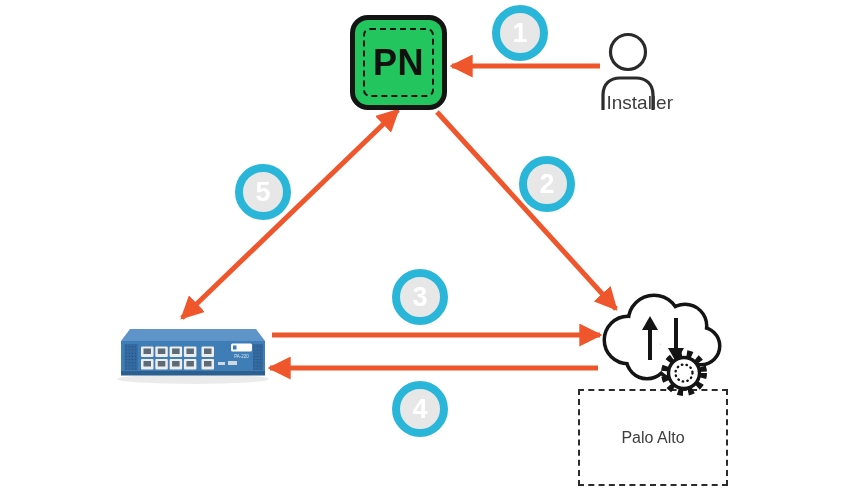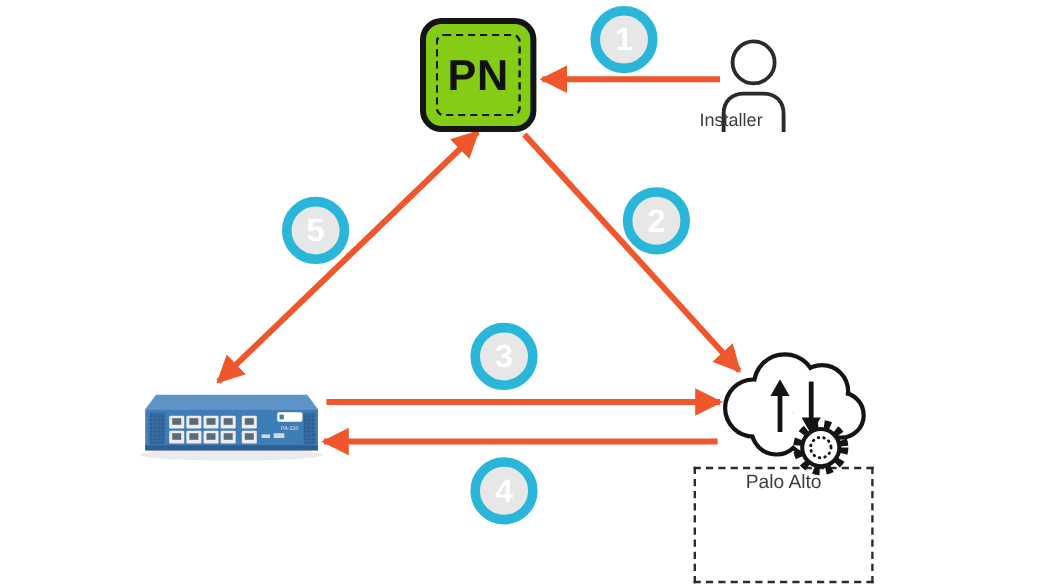--- a/index.html
+++ b/index.html
@@ -6,21 +6,21 @@
   .stage {
     position:relative; width:868px; height:488px; background:#ffffff;
     font-family:"Liberation Sans", sans-serif; overflow:hidden;
   }
   .layer-svg { position:absolute; left:0; top:0; z-index:2; }
   svg text { font-family:"Liberation Sans", sans-serif; }
 
   
   .pn-box {
     position:absolute; left:350px; top:15px; width:97px; height:95px;
-    border:5px solid #141414; border-radius:18px; background:#84cc16;
+    border:5px solid #141414; border-radius:18px; background:#22c55e;
     box-sizing:border-box; z-index:3;
   }
   .pn-inner {
     position:absolute; left:8px; top:8px; right:8px; bottom:8px;
     border:2.5px dashed #141414; border-radius:7px;
     display:flex; align-items:center; justify-content:center;
   }
   .pn-label { font-size:36px; font-weight:600; color:#111; letter-spacing:0.5px; }
 
   
@@ -30,29 +30,29 @@
     display:flex; align-items:center; justify-content:center;
     font-size:27px; font-weight:bold; color:#ffffff; z-index:3;
   }
   .step-1 { left:492px; top:5px; }
   .step-2 { left:519px; top:156px; }
   .step-3 { left:392px; top:269px; }
   .step-4 { left:392px; top:381px; }
   .step-5 { left:235px; top:164px; }
 
   .installer-label {
-    position:absolute; left:583px; top:92px; width:90px; text-align:left;
-    font-size:15px; color:#3d3d3d; z-index:3;
+    position:absolute; left:583px; top:92px; width:90px; text-align:right;
+    font-size:19px; color:#3d3d3d; z-index:3;
   }
 
   
   .services-box {
     position:absolute; left:578px; top:389px; width:150px; height:97px;
     box-sizing:border-box; border:2.5px dashed #2b2b2b; z-index:1;
-    display:flex; flex-direction:column; 
+    display:flex; flex-direction:column; justify-content:center;
     text-align:center; color:#3d3d3d; font-size:16px; line-height:23px;
   }
 </style>
 </head>
 <body>
 
 <div class="stage">
 
   <div class="services-box">
     <div>Palo Alto</div>

